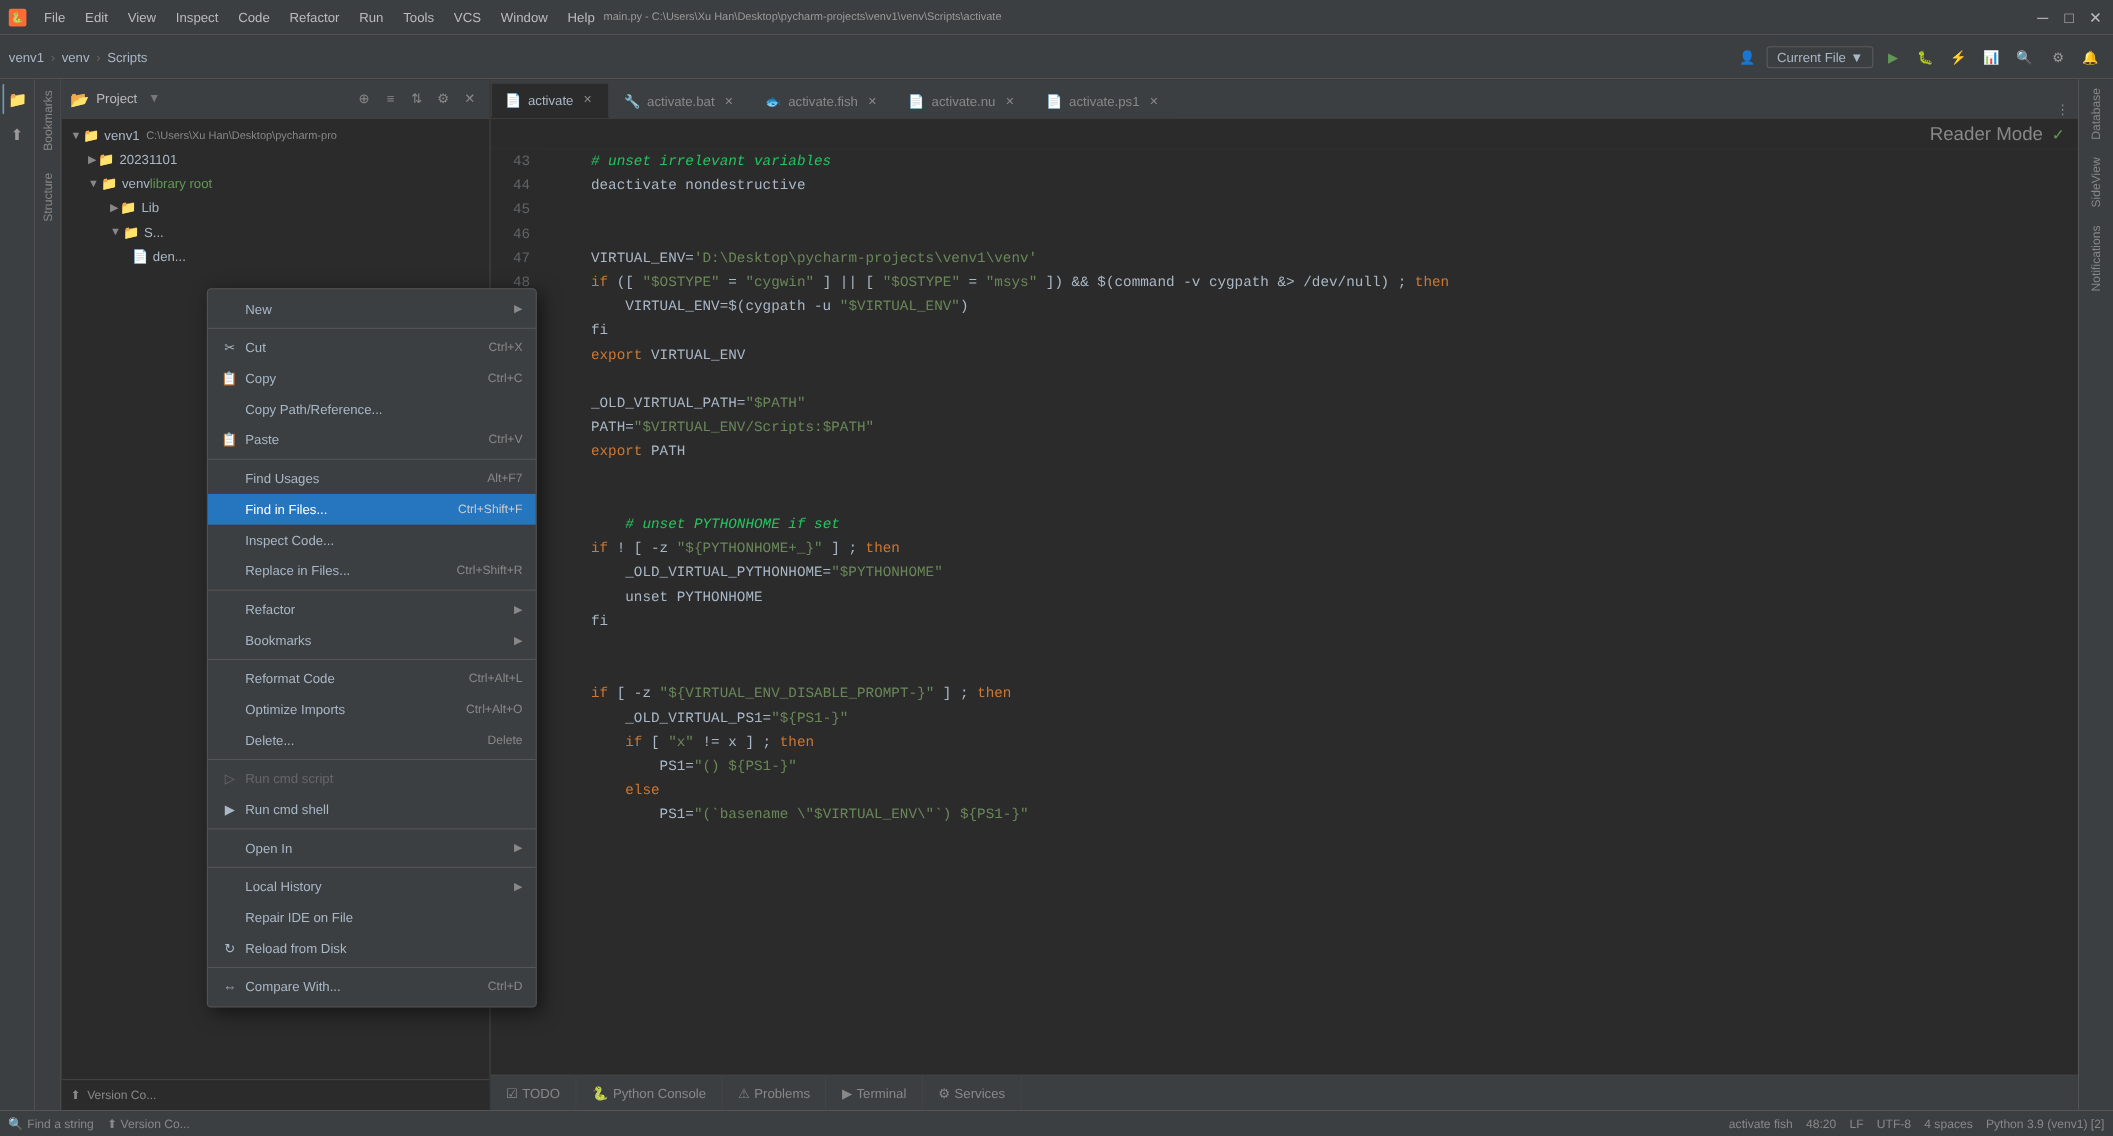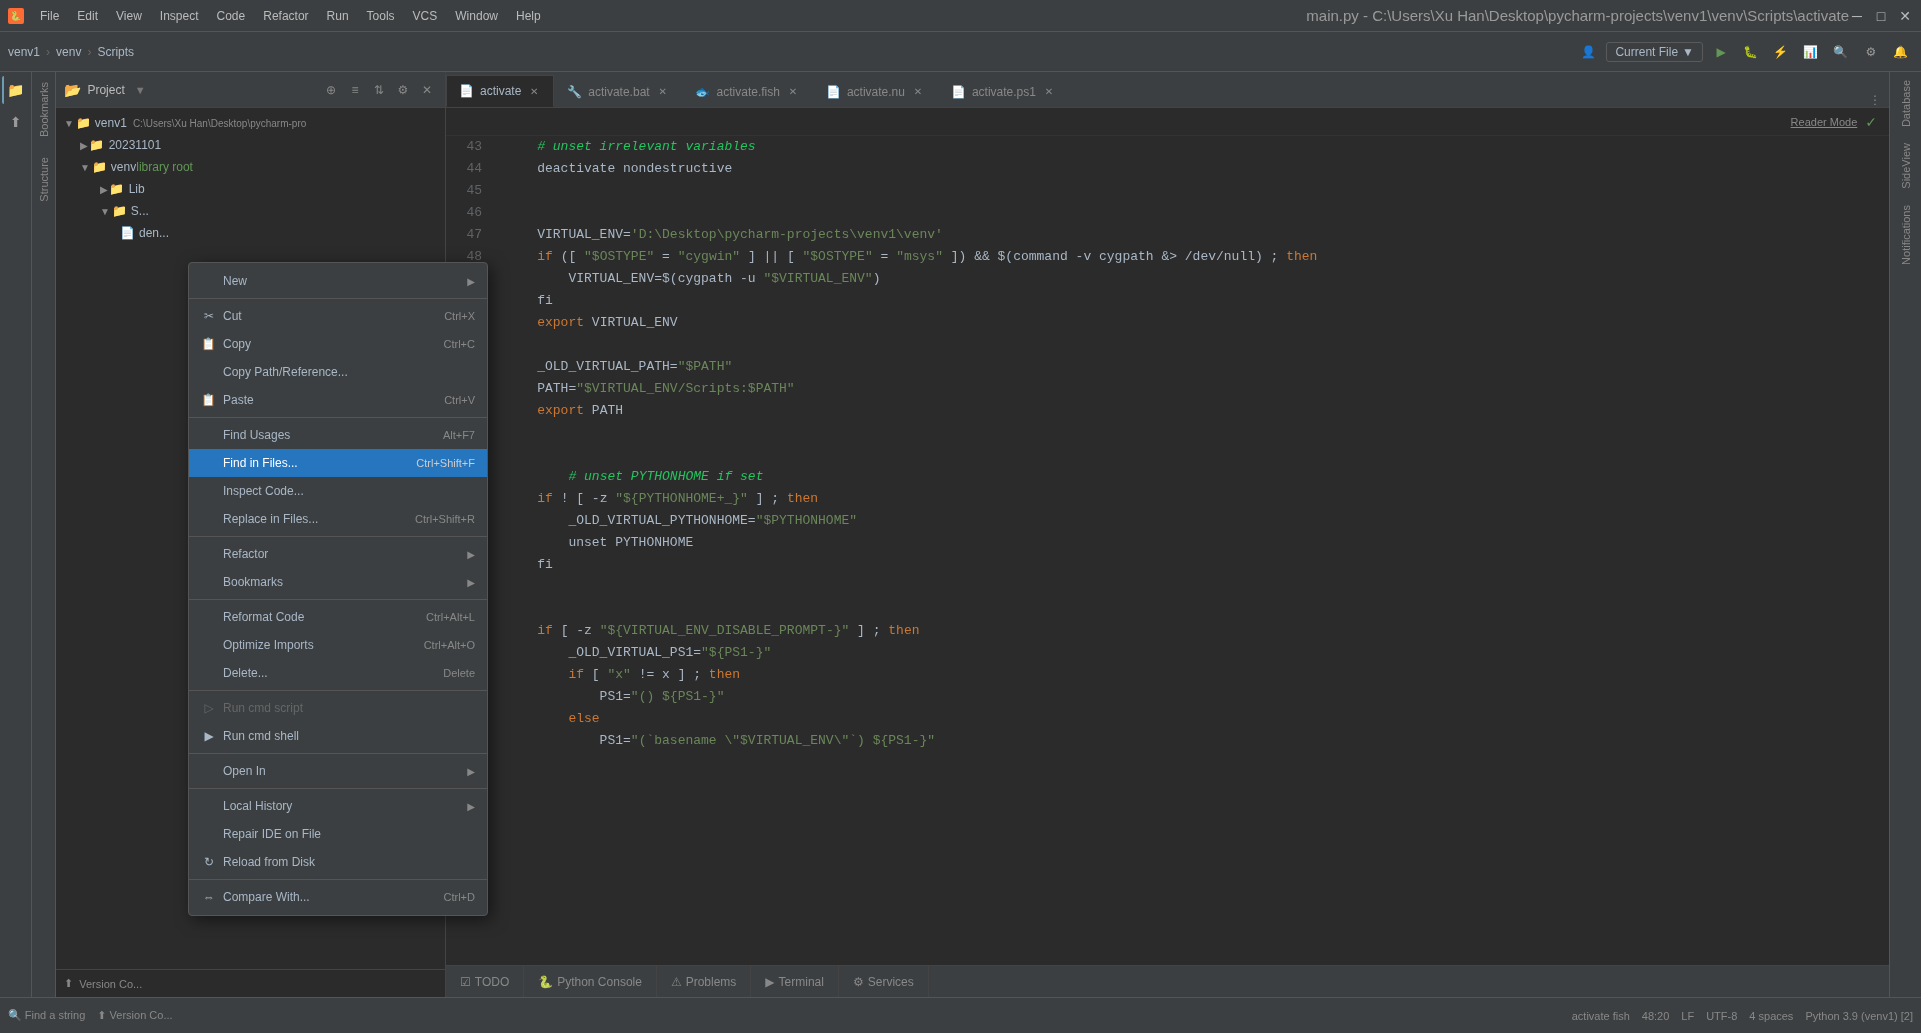--- a/index.html
+++ b/index.html
@@ -45,23 +45,23 @@
       gap: 2px;
     }
     .menu-item {
       padding: 2px 8px;
       cursor: pointer;
       color: #bbb;
       border-radius: 2px;
     }
     #title-text {
       flex: 1;
-      text-align: right;
+      text-align: left;
       color: #9a9a9a;
-      font-size: 15px;
+      font-size: 10px;
     }
     #window-controls {
       display: flex; gap: 8px;
     }
     .win-btn {
       width: 16px; height: 16px;
       display: flex; align-items: center; justify-content: center;
       color: #bbb; cursor: pointer; font-size: 14px;
     }
 
@@ -271,21 +271,21 @@
       height: 28px;
       background: #2b2b2b;
       display: flex;
       align-items: center;
       justify-content: flex-end;
       padding: 0 12px;
       gap: 8px;
       border-bottom: 1px solid #333;
       flex-shrink: 0;
     }
-    .reader-label { color: #888; font-size: 11px; text-decoration: underline; }
+    .reader-label { color: #888; font-size: 17px; }
 
     
     #code-editor {
       flex: 1;
       overflow: auto;
       background: #2b2b2b;
       display: flex;
     }
     #line-numbers {
       padding: 0 12px;
@@ -351,21 +351,21 @@
       padding: 0 14px;
       height: 100%;
       cursor: pointer;
       color: #888;
       font-size: 12px;
       border-right: 1px solid #444;
     }
 
     
     #status-bar {
-      height: 36px;
+      height: 24px;
       background: #3c3f41;
       display: flex;
       align-items: center;
       padding: 0 8px;
       gap: 12px;
       border-top: 1px solid #555;
       flex-shrink: 0;
     }
     .status-item {
       color: #888;

